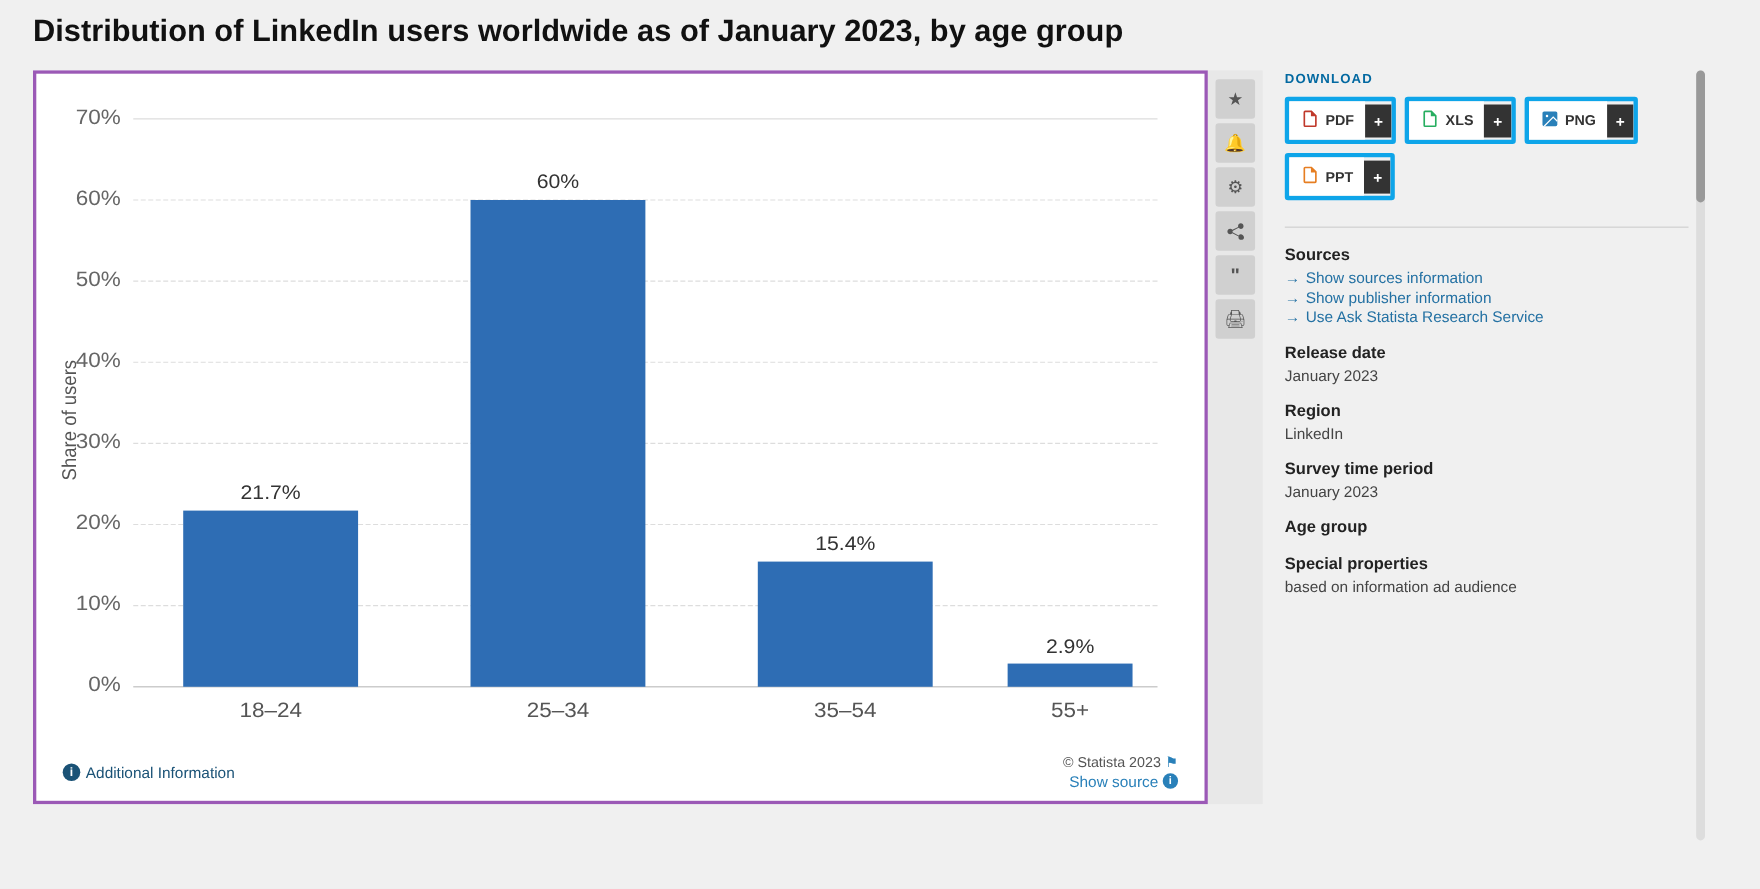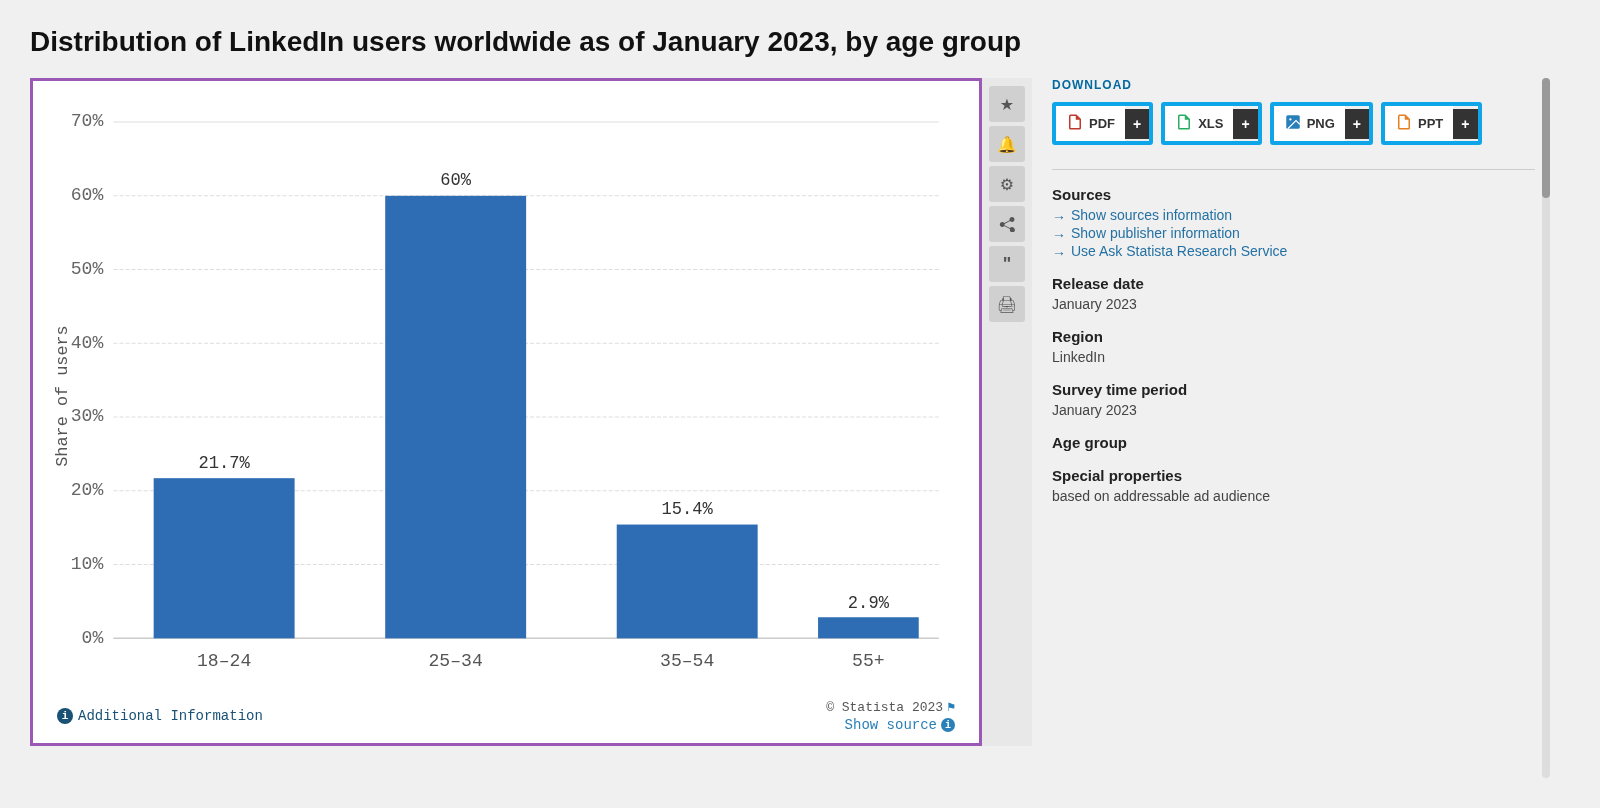--- a/index.html
+++ b/index.html
@@ -7,40 +7,39 @@
       font-family: Arial, sans-serif;
       background: #e8e8e8;
       width: 1600px;
       min-height: 808px;
       overflow: hidden;
     }
     .page-wrapper {
       background: #f0f0f0;
       width: 1600px;
       min-height: 808px;
-      padding: 24px 30px;
+      padding: 10px 30px;
     }
     .main-title {
       font-size: 28px;
       font-weight: bold;
       color: #111;
       margin-bottom: 18px;
       line-height: 1.3;
     }
     .content-area {
       display: flex;
       gap: 0;
       width: 100%;
     }
     
     .chart-section {
       flex: 0 0 auto;
-      width: 952px;
+      width: 1068px;
       position: relative;
-      font-family: Liberation Mono, monospace;
     }
     .chart-border {
       border: 3px solid #9b59b6;
       background: #fff;
       padding: 20px 20px 10px 20px;
       position: relative;
     }
     .chart-inner {
       width: 100%;
       height: 590px;
@@ -378,21 +377,21 @@
           <div class="info-label">Survey time period</div>
           <div class="info-value">January 2023</div>
         </div>
 
         <div class="info-section">
           <div class="info-label">Age group</div>
         </div>
 
         <div class="info-section">
           <div class="info-label">Special properties</div>
-          <div class="info-value">based on addressable ad audience</div>
+          <div class="info-value">based on information ad audience</div>
         </div>
 
         <div class="scrollbar-track" style="position:absolute;right:0;top:0;width:8px;height:700px;background:#ddd;border-radius:4px;">
           <div class="scrollbar-thumb"></div>
         </div>
       </div>
     </div>
   </div>
 </div>
 

